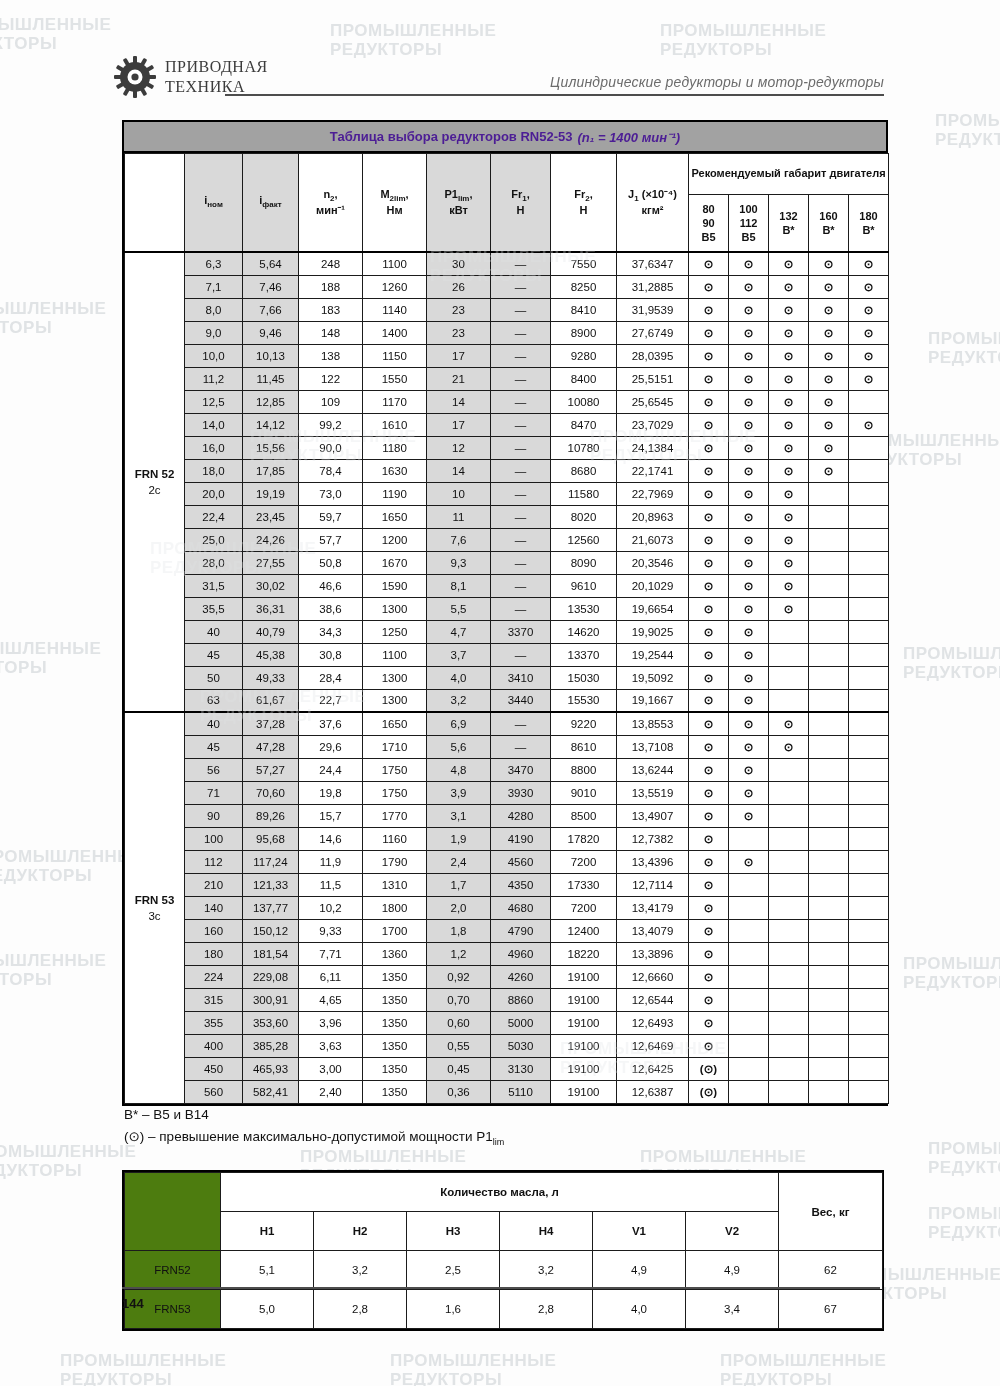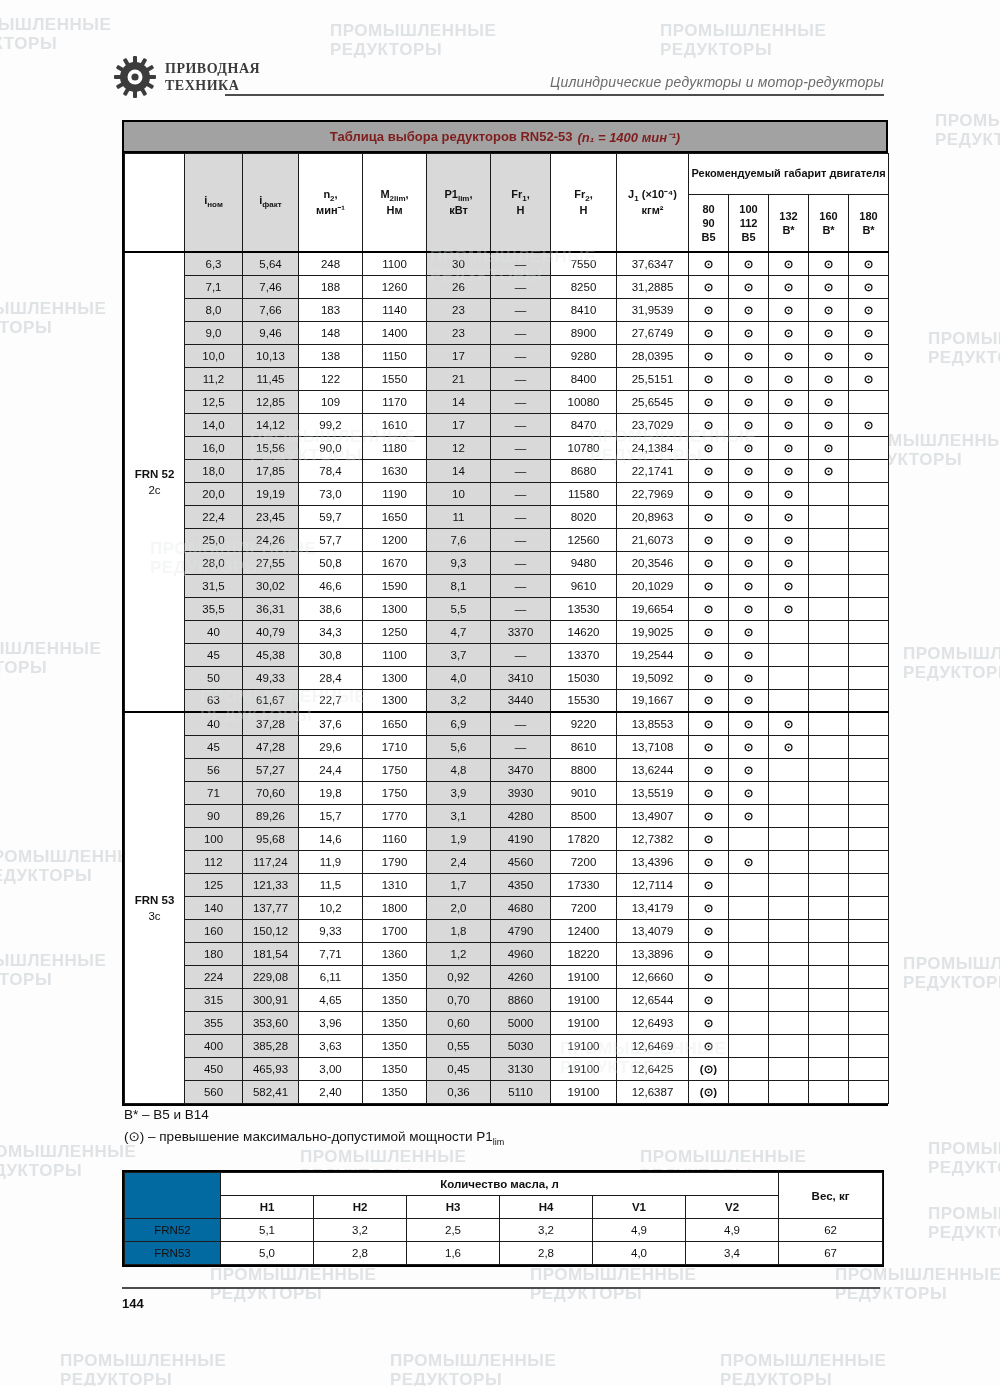--- a/index.html
+++ b/index.html
@@ -7,30 +7,30 @@
     width:1000px;height:1386px;position:relative;background:#fdfdfd;
     font-family:"Liberation Sans",sans-serif;color:#111;overflow:hidden;
   }
   
   .wm{position:absolute;color:#e0e3e5;font-weight:bold;font-size:17px;
       line-height:1.1;letter-spacing:.5px;white-space:nowrap;z-index:0;user-select:none;}
   .wm.top{z-index:6;opacity:.30;}
   
   .pagehead{position:absolute;left:0;top:0;width:1000px;z-index:2;}
   .logo{position:absolute;left:113px;top:55px;display:flex;align-items:center;gap:8px;}
-  .logo-text{font-family:"Liberation Serif",serif;font-weight:bold;color:#3c3c3c;
-             font-size:14px;line-height:1.25;letter-spacing:.5px;}
+  .logo-text{font-family:"Liberation Serif",serif;font-weight:normal;color:#3c3c3c;
+             font-size:16px;line-height:1.25;letter-spacing:.5px;}
   .head-right{position:absolute;right:116px;top:74px;font-size:14px;font-style:italic;
               color:#6b6b6b;letter-spacing:.2px;}
   .head-rule{position:absolute;left:225px;top:94px;width:659px;height:2px;background:#4d4d4d;}
   
   .tablewrap{position:absolute;left:122px;top:120px;width:762px;z-index:3;border:2px solid #000;background:#fff;}
   .titlebar{height:29px;background:#a2a2a2;border-bottom:2px solid #000;
             display:flex;align-items:center;justify-content:center;
-            font-weight:bold;font-size:13px;color:#7f1d1d;}
+            font-weight:bold;font-size:13px;color:#4c1d95;}
   .titlebar .it{font-style:italic;margin-left:5px;}
   table.main{border-collapse:collapse;table-layout:fixed;width:100%;}
   table.main th,table.main td{border:1px solid #1b1b1b;text-align:center;vertical-align:middle;
       padding:0 1px;font-size:11.5px;overflow:hidden;background:#fff;}
   table.main thead th{font-weight:bold;font-size:11px;line-height:1.25;}
   table.main thead{border-bottom:2px solid #000;}
   table.main tbody tr{height:23px;}
   td.shade,th.shade{background:#d9d9d9 !important;}
   td.groupcell{background:#fff;font-size:12px;line-height:1.4;}
   td.groupcell .gname{font-weight:bold;}
@@ -39,23 +39,23 @@
   td.dfirst,th.dfirst{border-left:2px solid #000;}
   .hsub sub{font-size:8px;}
   .motor-l{line-height:1.3;}
   
   .note{position:absolute;left:124px;z-index:3;font-size:13.5px;color:#111;}
   .note sub{font-size:9px;}
   
   .oilwrap{position:absolute;left:122px;top:1170px;width:758px;z-index:3;border:2px solid #000;background:#fff;}
   table.oil{border-collapse:collapse;table-layout:fixed;width:100%;}
   table.oil th,table.oil td{border:1px solid #1b1b1b;text-align:center;vertical-align:middle;
-      padding:0;font-size:11.5px;background:#fff;height:22px;overflow:hidden;}
+      padding:8px;font-size:11.5px;background:#fff;height:22px;overflow:hidden;}
   table.oil th{font-weight:bold;font-size:11.5px;}
-  table.oil td.lbl,table.oil th.lbl{background:#0369a1;}
+  table.oil td.lbl,table.oil th.lbl{background:#4d7c0f;}
   
   .foot-rule{position:absolute;left:122px;top:1287px;width:758px;height:2px;background:#4d4d4d;z-index:3;}
   .pagenum{position:absolute;left:122px;top:1296px;font-size:13px;font-weight:bold;z-index:3;text-align:center;}
 </style>
 </head>
 <body>
 
 <div class="pagehead">
   <div class="logo">
     <svg width="44" height="44" viewBox="0 0 44 44">
@@ -366,21 +366,21 @@
           <td class="dot"></td>
           <td class="dot"></td>
         </tr>
         <tr>
           <td class="shade">28,0</td>
           <td class="shade">27,55</td>
           <td>50,8</td>
           <td>1670</td>
           <td class="shade">9,3</td>
           <td class="shade">—</td>
-          <td>9480</td>
+          <td>8090</td>
           <td>20,3546</td>
           <td class="dot dfirst">⊙</td>
           <td class="dot">⊙</td>
           <td class="dot">⊙</td>
           <td class="dot"></td>
           <td class="dot"></td>
         </tr>
         <tr>
           <td class="shade">31,5</td>
           <td class="shade">30,02</td>
@@ -574,21 +574,21 @@
           <td class="shade">4560</td>
           <td>7200</td>
           <td>13,4396</td>
           <td class="dot dfirst">⊙</td>
           <td class="dot">⊙</td>
           <td class="dot"></td>
           <td class="dot"></td>
           <td class="dot"></td>
         </tr>
         <tr>
-          <td class="shade">125</td>
+          <td class="shade">210</td>
           <td class="shade">121,33</td>
           <td>11,5</td>
           <td>1310</td>
           <td class="shade">1,7</td>
           <td class="shade">4350</td>
           <td>17330</td>
           <td>12,7114</td>
           <td class="dot dfirst">⊙</td>
           <td class="dot"></td>
           <td class="dot"></td>

